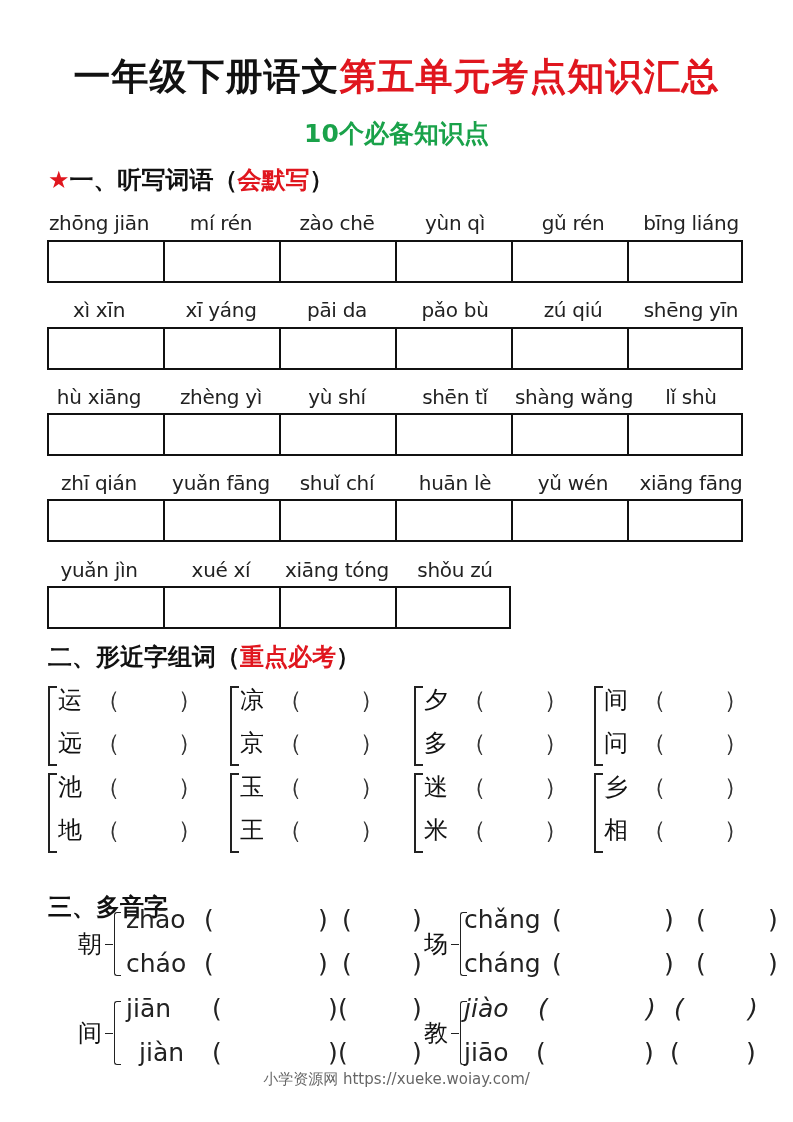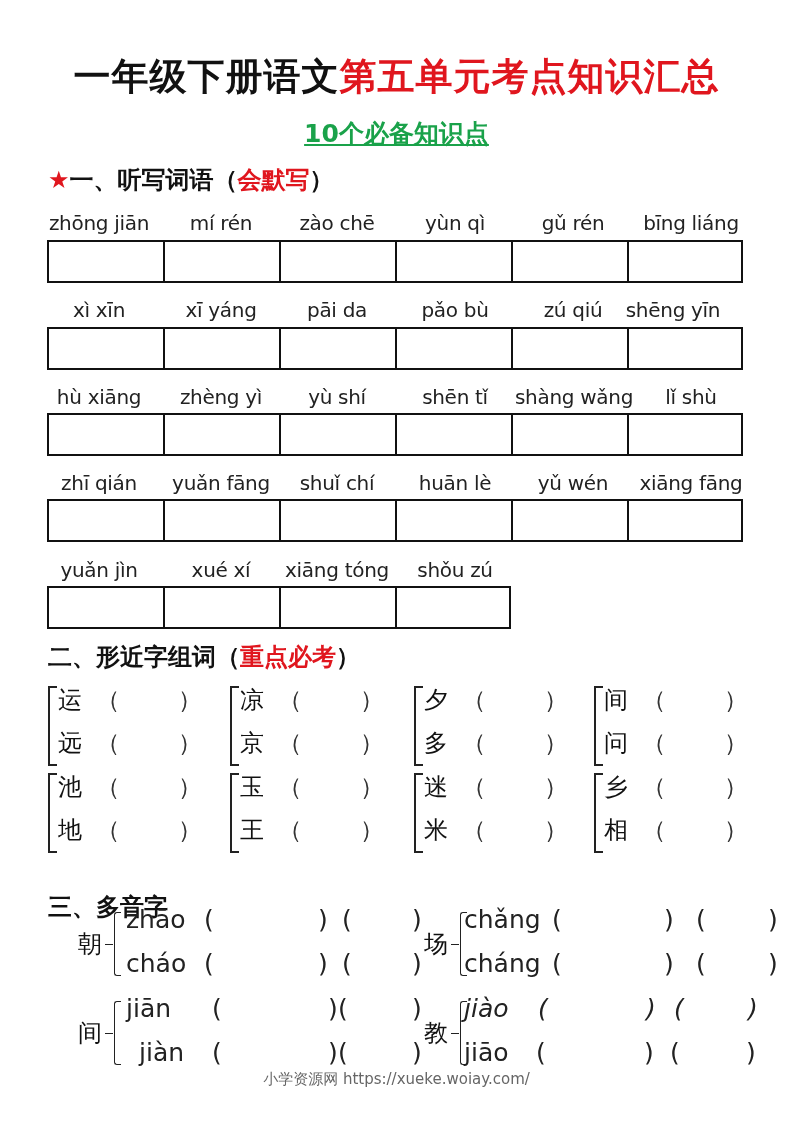--- a/index.html
+++ b/index.html
@@ -7,21 +7,21 @@
     width:793px; height:1122px; background:#ffffff; position:relative; overflow:hidden;
     font-family: "DejaVu Sans", "Liberation Sans", sans-serif; color:#111;
   }
   .title {
     position:absolute; top:52px; left:0; width:793px; text-align:center;
     font-size:37px; font-weight:bold; letter-spacing:1px; line-height:50px;
   }
   .title .red { color:#e0161e; }
   .subtitle {
     position:absolute; top:116px; left:0; width:793px; text-align:center;
-    font-size:25px; font-weight:bold; color:#1aa24a; line-height:36px;text-decoration:underline;
+    font-size:25px; font-weight:bold; color:#1aa24a; line-height:36px;
   }
   .section-head {
     position:absolute; left:48px; font-size:24px; font-weight:bold; line-height:34px; white-space:nowrap;
   }
   .section-head .red { color:#e0161e; }
   .star { color:#e0161e; }
 
   .pinyin-row { position:absolute; left:47px; width:698px; height:30px; }
   .pinyin-row span {
     position:absolute; width:116px; text-align:center; font-size:20px; line-height:30px;
@@ -87,21 +87,21 @@
   <div class="box"></div>
   <div class="box"></div>
 </div>
 
 <div class="pinyin-row" style="top:295px;">
   <span style="left:-6px">xì xīn</span>
   <span style="left:116px">xī  yáng</span>
   <span style="left:232px">pāi da</span>
   <span style="left:350px">pǎo bù</span>
   <span style="left:468px">zú qiú</span>
-  <span style="left:568px">shēng yīn</span>
+  <span style="left:586px">shēng yīn</span>
 </div>
 <div class="box-row" style="top:327px;">
   <div class="box"></div>
   <div class="box"></div>
   <div class="box"></div>
   <div class="box"></div>
   <div class="box"></div>
   <div class="box"></div>
 </div>
 

